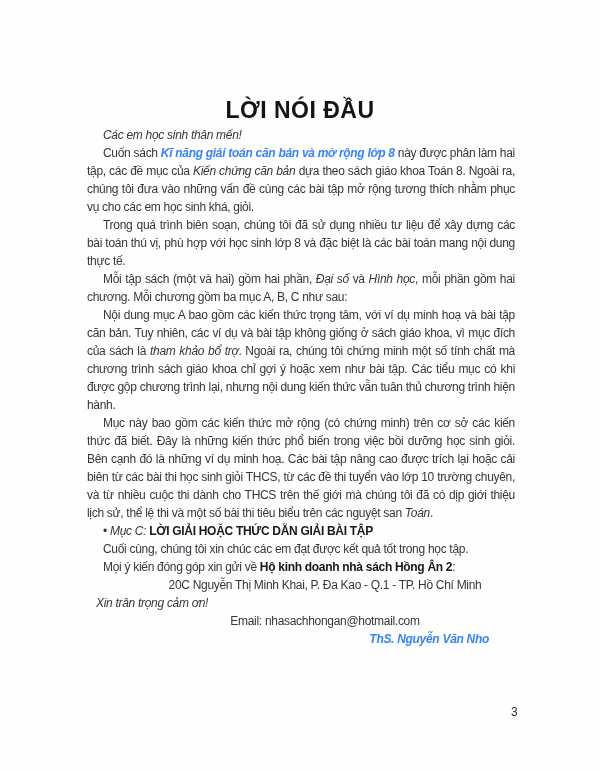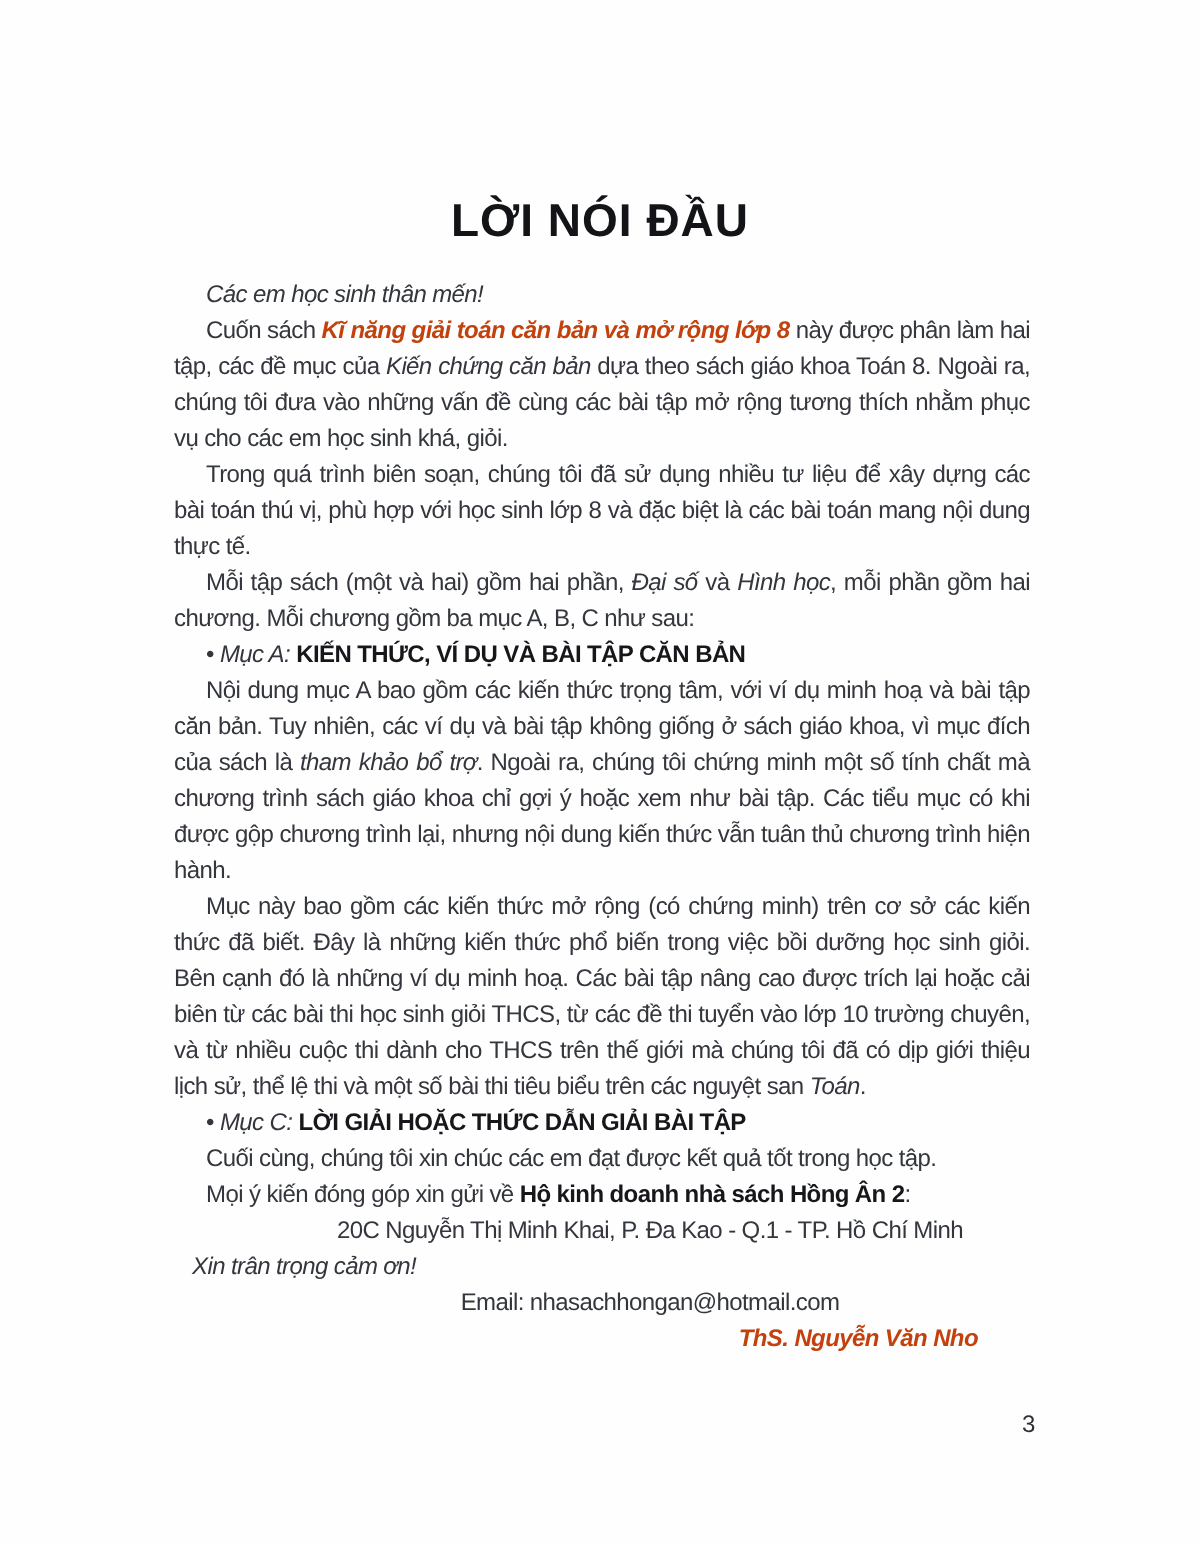--- a/index.html
+++ b/index.html
@@ -23,21 +23,21 @@
     right: 0;
     text-align: center;
     font-size: 23px;
     font-weight: bold;
     letter-spacing: 0.5px;
     color: #131417;
   }
   .doc-body {
     position: absolute;
     left: 87px;
-    top: 138px;
+    top: 126px;
     width: 428px;
   }
   .blk {
     margin: 0;
     font-size: 12px;
     line-height: 18px;
     letter-spacing: -0.3px;
     color: #33363c;
   }
   .para {
@@ -55,40 +55,39 @@
   .closing {
     text-align: left;
     text-indent: 9px;
   }
   .sign {
     text-align: right;
     padding-right: 26px;
   }
   .i  { font-style: italic; }
   .b  { font-weight: bold; color: #16171b; }
-  .bi { font-weight: bold; font-style: italic; color: #c2410c; }
+  .bi { font-weight: bold; font-style: italic; color: #3b82f6; }
   .pagenum {
     position: absolute;
     top: 705px;
     left: 511px;
     font-size: 12px;
     color: #2c2f36;
   }
 </style>
 </head>
 <body>
 
 <div class="page">
   <h1 class="title">LỜI NÓI ĐẦU</h1>
   <div class="doc-body">
       <p class="blk para"><span class="i">Các em học sinh thân mến!</span></p>
       <p class="blk para"><span>Cuốn sách </span><span class="bi">Kĩ năng giải toán căn bản và mở rộng lớp 8</span><span> này được phân làm hai tập, các đề mục của </span><span class="i">Kiến chứng căn bản</span><span> dựa theo sách giáo khoa Toán 8. Ngoài ra, chúng tôi đưa vào những vấn đề cùng các bài tập mở rộng tương thích nhằm phục vụ cho các em học sinh khá, giỏi.</span></p>
       <p class="blk para"><span>Trong quá trình biên soạn, chúng tôi đã sử dụng nhiều tư liệu để xây dựng các bài toán thú vị, phù hợp với học sinh lớp 8 và đặc biệt là các bài toán mang nội dung thực tế.</span></p>
       <p class="blk para"><span>Mỗi tập sách (một và hai) gồm hai phần, </span><span class="i">Đại số</span><span> và </span><span class="i">Hình học</span><span>, mỗi phần gồm hai chương. Mỗi chương gồm ba mục A, B, C như sau:</span></p>
-      <p class="blk bullet"><span>• </span><span class="i">Mục A:</span><span> </span><span class="b">KIẾN THỨC, VÍ DỤ VÀ BÀI TẬP CĂN BẢN</span></p>
       <p class="blk para"><span>Nội dung mục A bao gồm các kiến thức trọng tâm, với ví dụ minh hoạ và bài tập căn bản. Tuy nhiên, các ví dụ và bài tập không giống ở sách giáo khoa, vì mục đích của sách là </span><span class="i">tham khảo bổ trợ</span><span>. Ngoài ra, chúng tôi chứng minh một số tính chất mà chương trình sách giáo khoa chỉ gợi ý hoặc xem như bài tập. Các tiểu mục có khi được gộp chương trình lại, nhưng nội dung kiến thức vẫn tuân thủ chương trình hiện hành.</span></p>
       <p class="blk para"><span>Mục này bao gồm các kiến thức mở rộng (có chứng minh) trên cơ sở các kiến thức đã biết. Đây là những kiến thức phổ biến trong việc bồi dưỡng học sinh giỏi. Bên cạnh đó là những ví dụ minh hoạ. Các bài tập nâng cao được trích lại hoặc cải biên từ các bài thi học sinh giỏi THCS, từ các đề thi tuyển vào lớp 10 trường chuyên, và từ nhiều cuộc thi dành cho THCS trên thế giới mà chúng tôi đã có dịp giới thiệu lịch sử, thể lệ thi và một số bài thi tiêu biểu trên các nguyệt san </span><span class="i">Toán</span><span>.</span></p>
       <p class="blk bullet"><span>• </span><span class="i">Mục C:</span><span> </span><span class="b">LỜI GIẢI HOẶC THỨC DẪN GIẢI BÀI TẬP</span></p>
       <p class="blk para"><span>Cuối cùng, chúng tôi xin chúc các em đạt được kết quả tốt trong học tập.</span></p>
       <p class="blk para"><span>Mọi ý kiến đóng góp xin gửi về </span><span class="b">Hộ kinh doanh nhà sách Hồng Ân 2</span><span>:</span></p>
       <p class="blk indent"><span>20C Nguyễn Thị Minh Khai, P. Đa Kao - Q.1 - TP. Hồ Chí Minh</span></p>
       <p class="blk closing"><span class="i">Xin trân trọng cảm ơn!</span></p>
       <p class="blk indent"><span>Email: nhasachhongan@hotmail.com</span></p>
       <p class="blk sign"><span class="bi">ThS. Nguyễn Văn Nho</span></p>
     </div>

